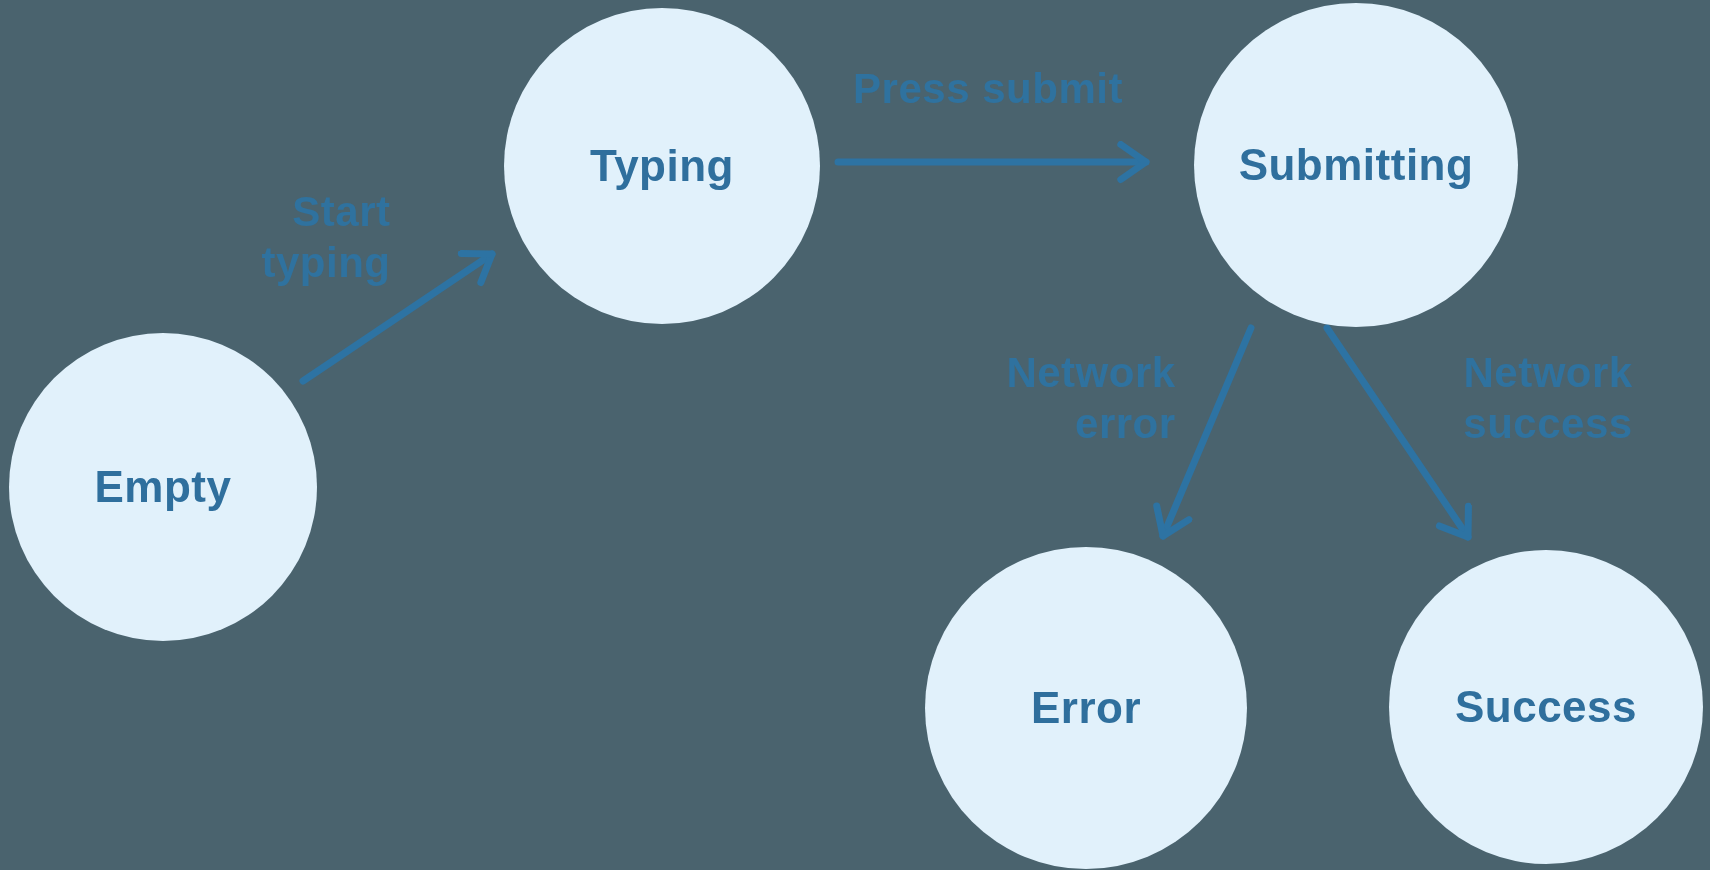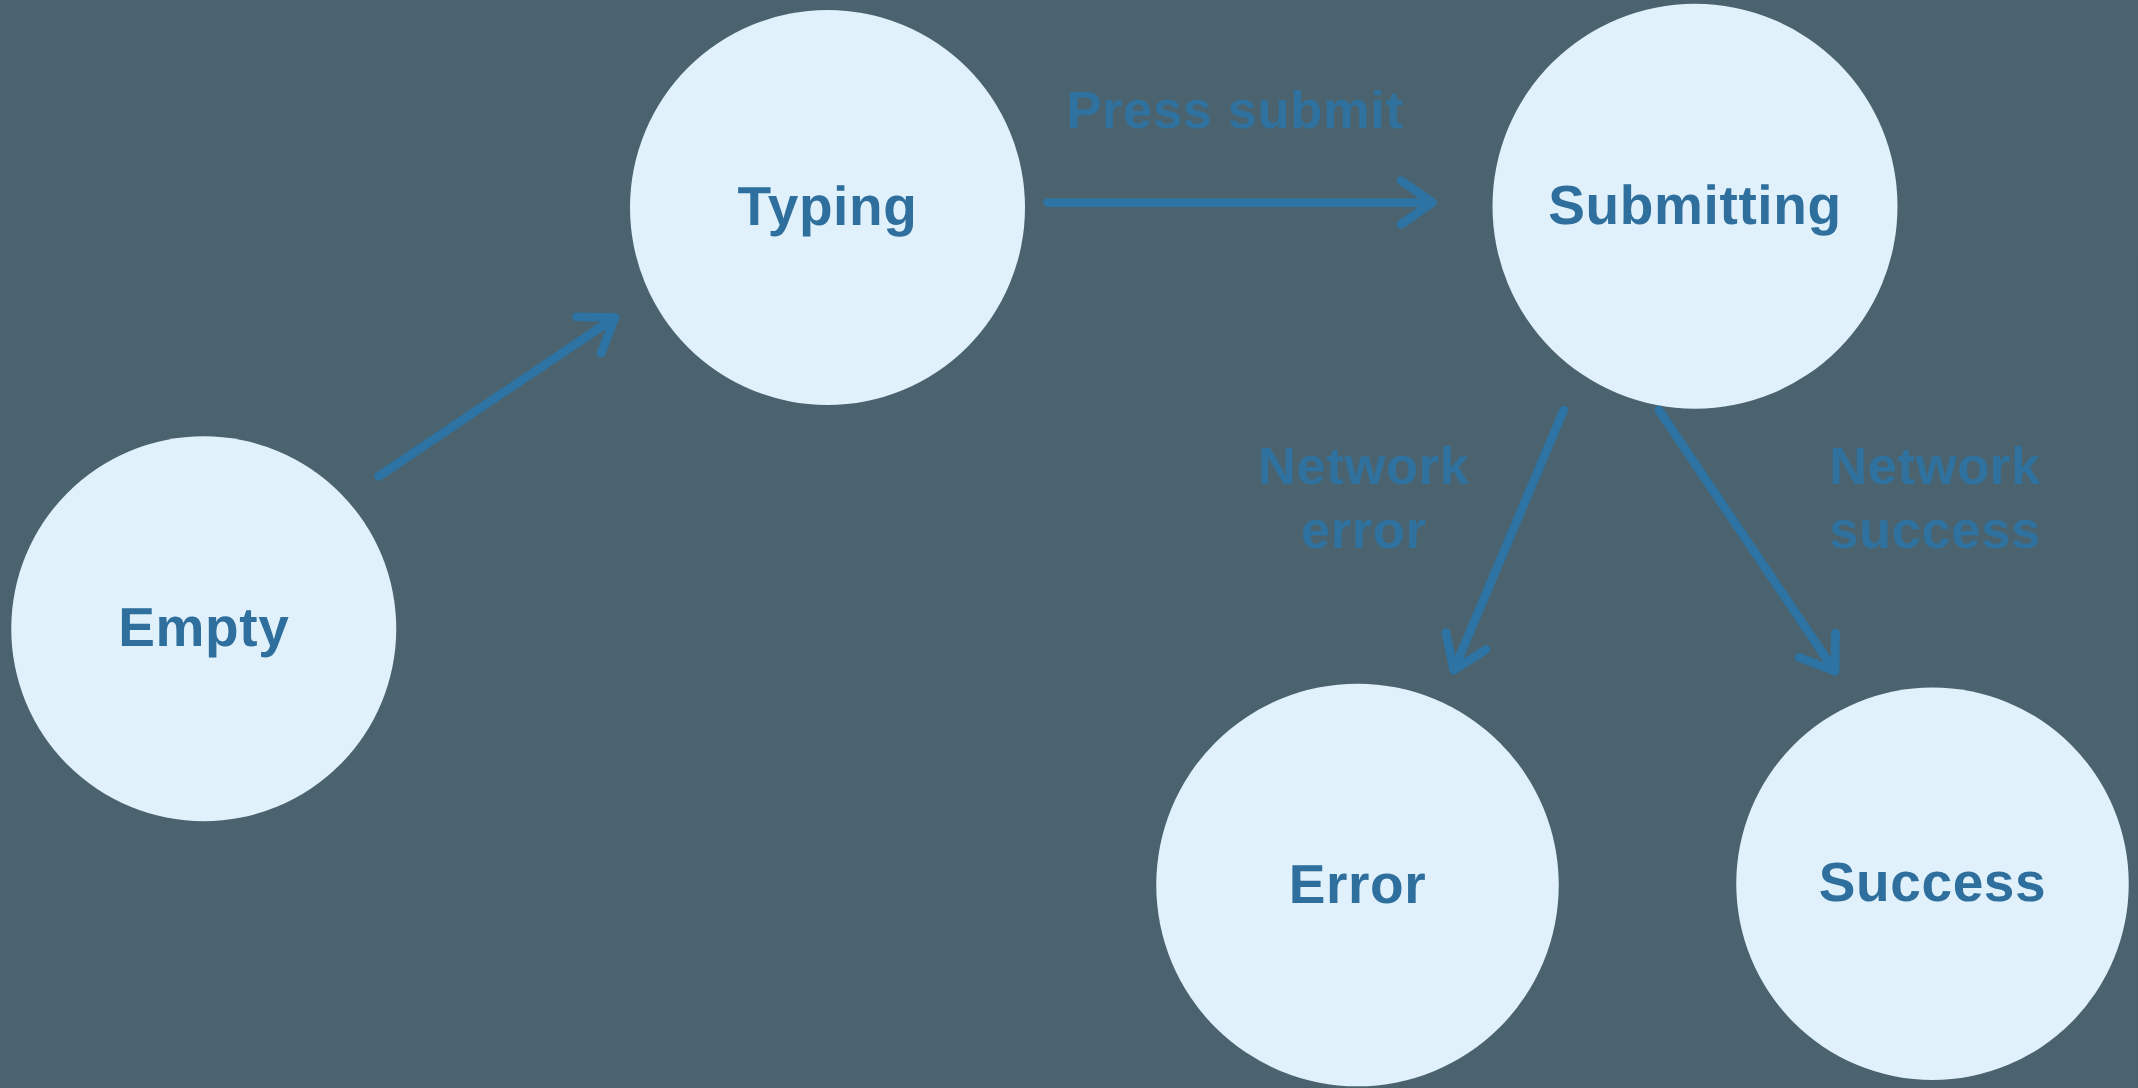--- a/index.html
+++ b/index.html
@@ -30,34 +30,34 @@
     align-items: center;
     justify-content: center;
   }
   .node-label {
     color: #2f6f9d;
     font-size: 44px;
     font-weight: 600;
     letter-spacing: 0.5px;
     white-space: nowrap;
   }
-  .node-empty      { left: 9px;    top: 349px; width: 308px; height: 308px; }
+  .node-empty      { left: 9px;    top: 333px; width: 308px; height: 308px; }
   .node-typing     { left: 504px;  top: 8px;   width: 316px; height: 316px; }
   .node-submitting { left: 1194px; top: 3px;   width: 324px; height: 324px; }
   .node-error      { left: 925px;  top: 547px; width: 322px; height: 322px; }
   .node-success    { left: 1389px; top: 550px; width: 314px; height: 314px; }
   .edge-label {
     position: absolute;
     transform: translate(-50%, -50%);
     color: rgba(45, 115, 163, 0.92);
     font-size: 42px;
     font-weight: 600;
     line-height: 51px;
     letter-spacing: 0.5px;
-    text-align: center;
+    text-align: right;
     white-space: pre-line;
   }
   .el-start-typing    { left: 326px;  top: 237px; }
   .el-press-submit    { left: 988px;  top: 88px;  }
   .el-network-error   { left: 1091px; top: 398px; }
   .el-network-success { left: 1548px; top: 398px; }
 </style>
 </head>
 <body>
 
@@ -88,20 +88,22 @@
   </div>
 
   <div class="node node-error">
     <span class="node-label">Error</span>
   </div>
 
   <div class="node node-success">
     <span class="node-label">Success</span>
   </div>
 
+  <div class="edge-label el-start-typing">Start
+typing</div>
 
   <div class="edge-label el-press-submit">Press submit</div>
 
   <div class="edge-label el-network-error">Network
 error</div>
 
   <div class="edge-label el-network-success">Network
 success</div>
 
 </div>

